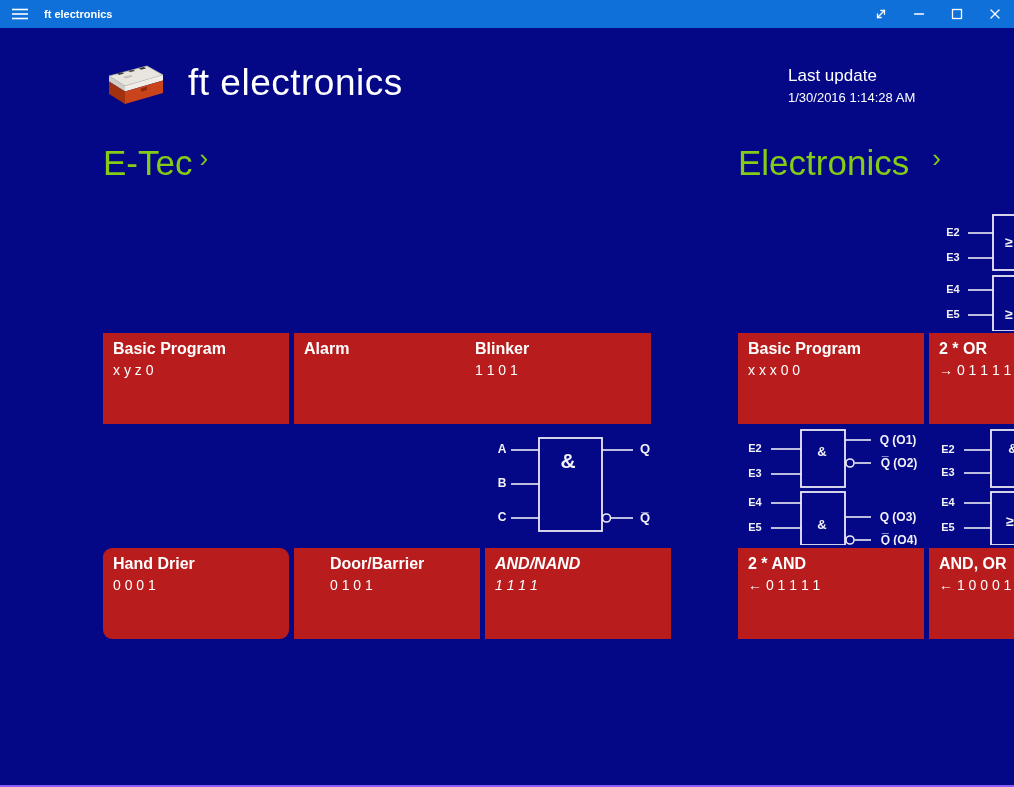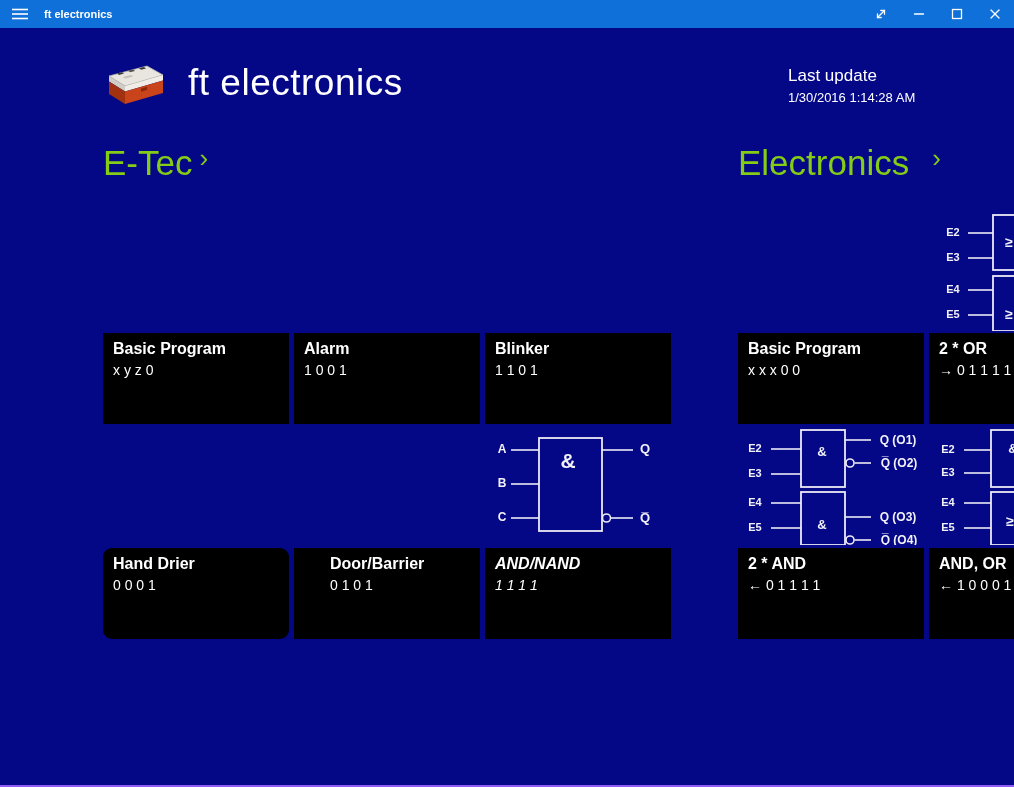--- a/index.html
+++ b/index.html
@@ -34,21 +34,21 @@
   
   .group-heading{
     position:absolute;top:143px;height:46px;display:flex;
     font-size:35px;font-weight:300;color:#84cc16;cursor:pointer;
   }
   .group-heading .chev{
     font-size:26px;font-weight:400;margin-left:7px;margin-top:2px;line-height:1;
   }
   
   .tile{
-    position:absolute;width:186px;height:91px;background:#000000;
+    position:absolute;width:186px;height:91px;background:#b91c1c;
     padding:5px 10px;cursor:pointer;
   }
   .tile-title{font-size:16px;font-weight:600;line-height:22px;}
   .tile-code{font-size:14px;font-weight:400;line-height:20px;}
   
   .diagram{position:absolute;}
   .diagram text{
     font-family:"Liberation Sans",sans-serif;fill:#f2f1f8;font-weight:700;
   }
   .diagram .ln{stroke:#eceaf4;stroke-width:1.6;fill:none;}
@@ -126,23 +126,22 @@
     <span>Electronics</span>
     <span class="chev">›</span>
   </div>
 
   <div class="tile" style="left:103px;top:333px;">
     <div class="tile-title">Basic Program</div>
     <div class="tile-code">x y z 0</div>
   </div>
   <div class="tile" style="left:294px;top:333px;">
     <div class="tile-title">Alarm</div>
-    <div class="tile-code">1 0 0 1</div>
-  </div>
-  <div class="tile" style="left:485px;top:333px;">
+  </div>
+  <div class="tile" style="left:465px;top:333px;">
     <div class="tile-title">Blinker</div>
     <div class="tile-code">1 1 0 1</div>
   </div>
   <div class="tile" style="left:103px;top:548px;border-radius:9px;">
     <div class="tile-title">Hand Drier</div>
     <div class="tile-code">0 0 0 1</div>
   </div>
   <div class="tile" style="left:294px;top:548px;padding-left:36px;">
     <div class="tile-title">Door/Barrier</div>
     <div class="tile-code">0 1 0 1</div>

